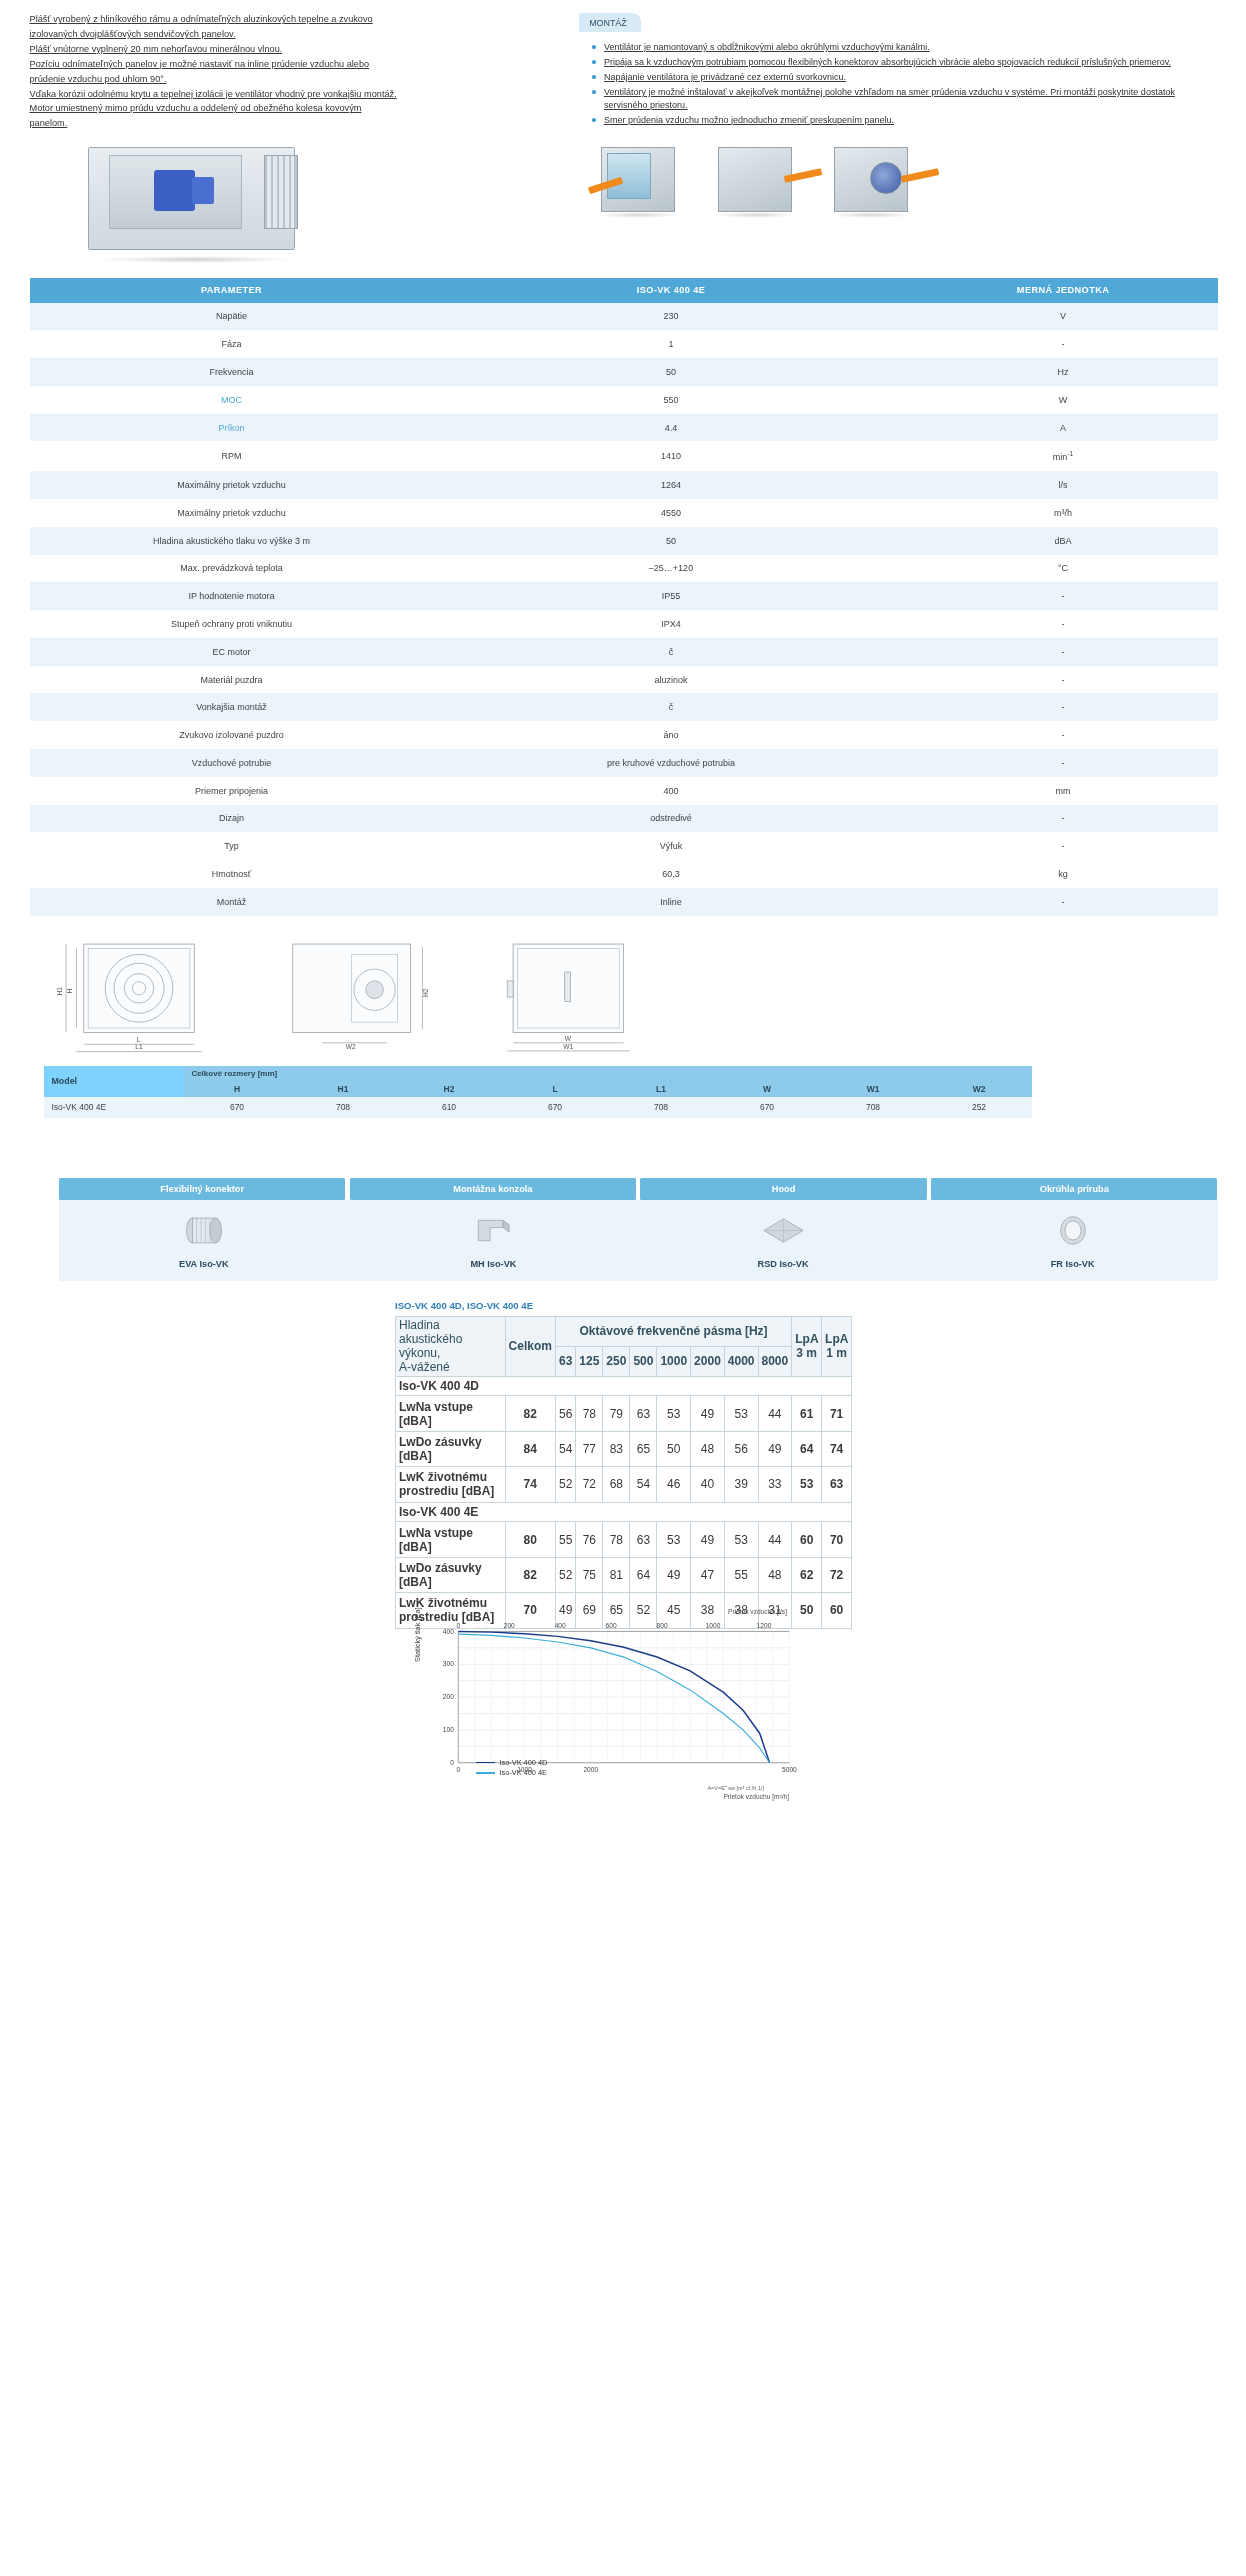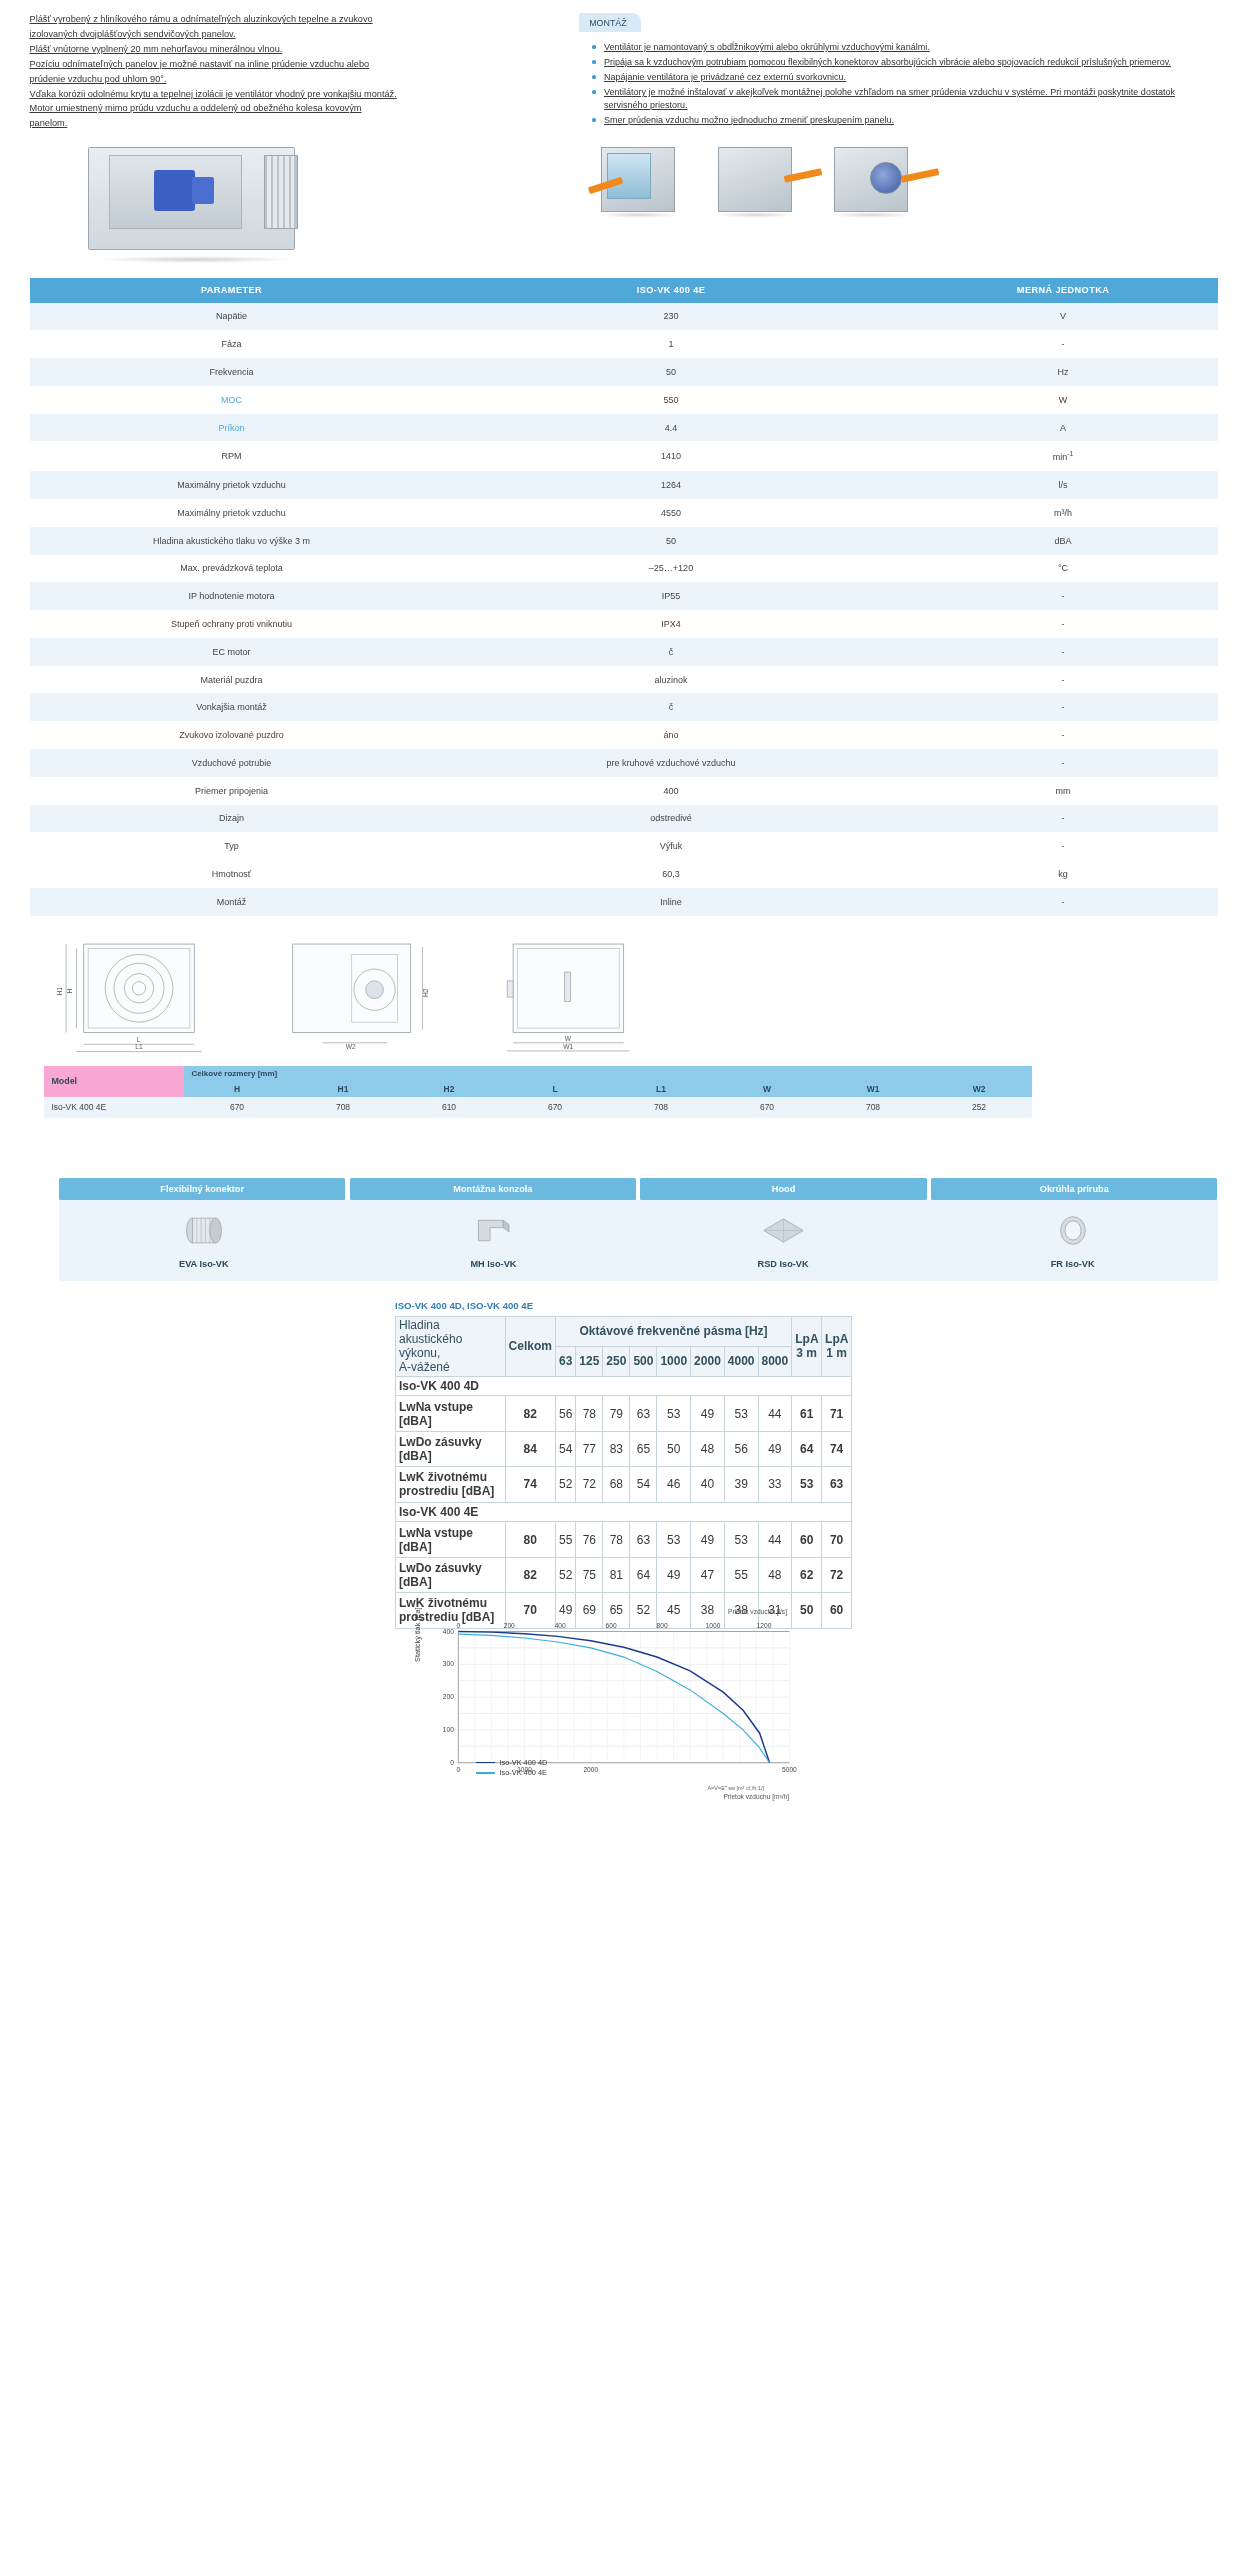--- a/index.html
+++ b/index.html
@@ -100,21 +100,21 @@
 
   
   .dims { display:flex; gap: 13.3px; padding: 19px 29.5px 0 44px; align-items:flex-start;}
   .dimbox { position:relative; }
   .dsq { border:1px solid #8e99a1; background:#fbfcfd; }
 
   
   .dimtab-wrap { padding: 8.9px 29.5px 0 44px; }
   table.dimtab { border-collapse: collapse; width: 988px; font-size:8.5px; }
   table.dimtab th.head-left {
-    background:#f9a8d4; color:#2c4a5c; text-align:left; padding:5.9px 7.4px; width:140px;
+    background:#7dd3fc; color:#2c4a5c; text-align:left; padding:5.9px 7.4px; width:140px;
     font-weight:bold; font-size:8.9px;
   }
   table.dimtab th.head-group {
     background:#8ecaea; color:#2c4a5c; text-align:left; padding:3px 7.4px;
     font-weight:bold; font-size:8px;
   }
   table.dimtab th.sub { background:#8ecaea; color:#2c4a5c; padding:3px 4.4px; font-size:8.5px; }
   table.dimtab td { padding: 5.9px 4.4px; text-align:center; background:#eaf4fa; color:#444; }
   table.dimtab td.name { text-align:left; padding-left:7.4px; }
 
@@ -300,21 +300,21 @@
             <td>č</td>
             <td>-</td>
           </tr>
           <tr class="even">
             <td>Zvukovo izolované puzdro</td>
             <td>áno</td>
             <td>-</td>
           </tr>
           <tr class="odd">
             <td>Vzduchové potrubie</td>
-            <td>pre kruhové vzduchové vzduchu</td>
+            <td>pre kruhové vzduchové potrubia</td>
             <td>-</td>
           </tr>
           <tr class="even">
             <td>Priemer pripojenia</td>
             <td>400</td>
             <td>mm</td>
           </tr>
           <tr class="odd">
             <td>Dizajn</td>
             <td>odstredivé</td>

